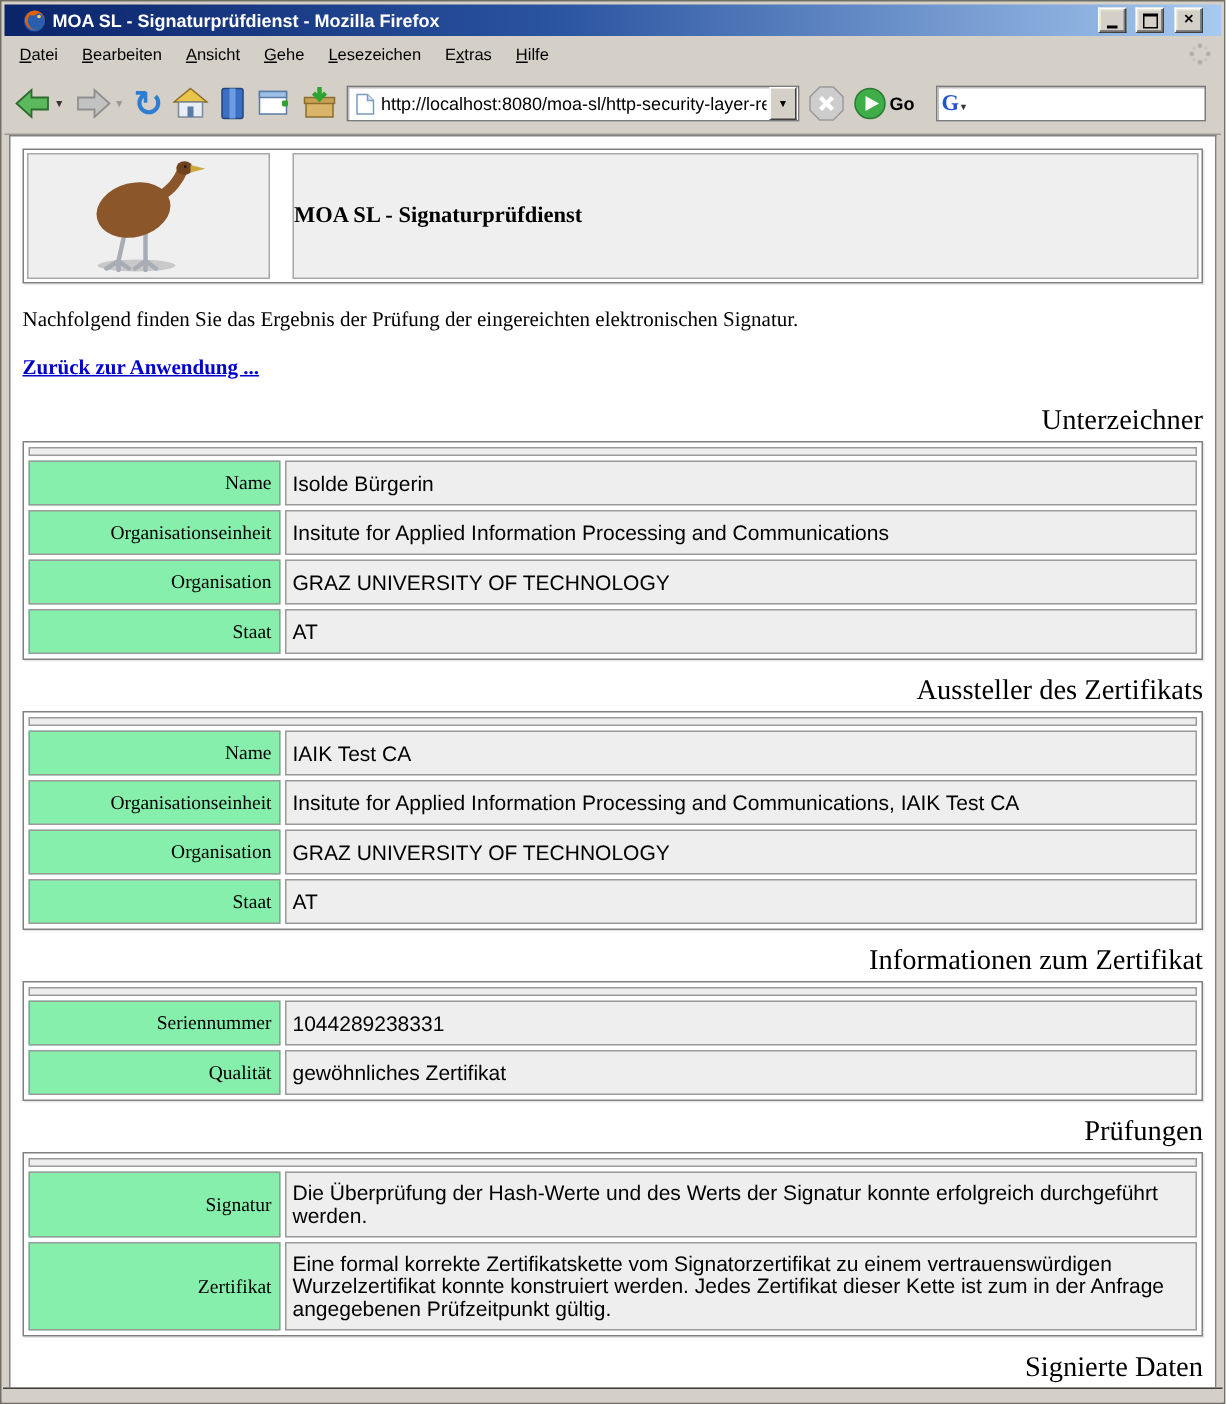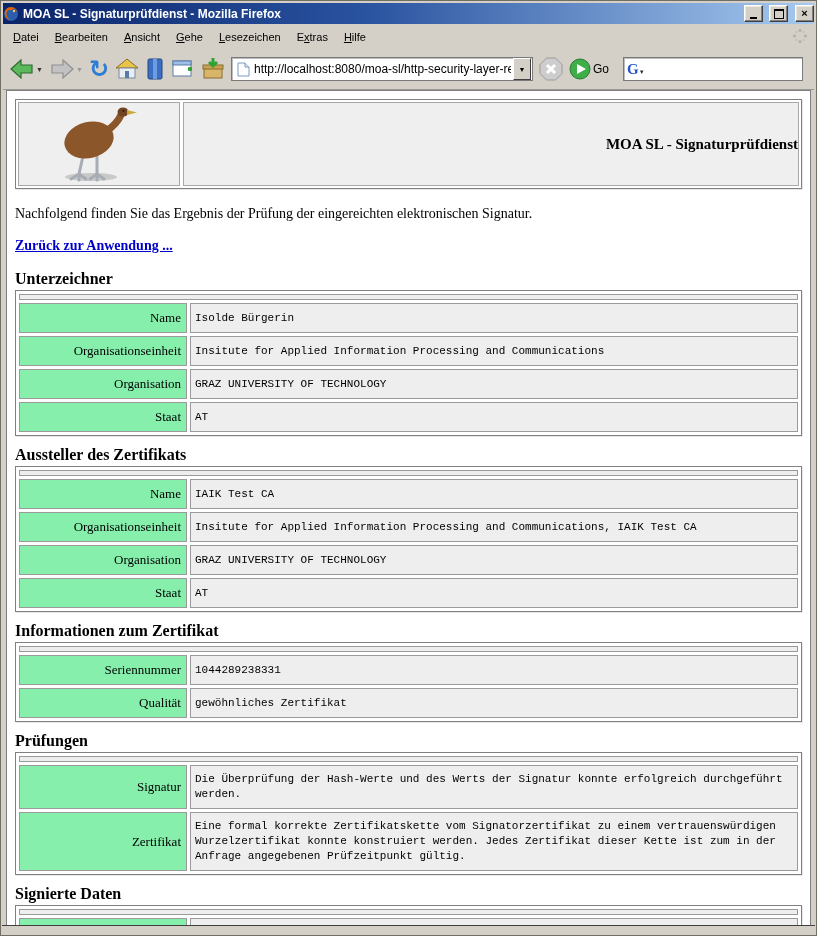--- a/index.html
+++ b/index.html
@@ -8,21 +8,21 @@
     background:#d4d0c8;
     font-family:"Liberation Sans", sans-serif;
     position:relative;
   }
   
   .window{width:817px;height:936px;box-sizing:border-box;display:flex;flex-direction:column;
     border:1px solid #716f64;}
   .titlebar{
     height:21px;margin:2px 2px 0 2px;flex:0 0 21px;
     background:linear-gradient(to right,#0a246a 0%,#2a53a0 45%,#a6caf0 100%);
-    display:flex;align-items:center;padding:0 0;gap:4px;
+    display:flex;align-items:center;padding:0 12px;gap:4px;
   }
   .titlebar .title{color:#fff;font-weight:bold;font-size:12px;flex:1;white-space:nowrap;overflow:hidden;}
   .winbtn{width:17px;height:15px;background:#d4d0c8;
     border:1px solid;border-color:#ffffff #404040 #404040 #ffffff;
     box-shadow:inset -1px -1px 0 #808080,inset 1px 1px 0 #ece9d8;
     display:flex;align-items:center;justify-content:center;margin-left:2px;
     font-size:10px;font-weight:bold;color:#000;line-height:1;cursor:default;}
   .winbtn.min span{display:block;width:7px;height:2px;background:#000;margin-top:8px;}
   .winbtn.max span{display:block;width:8px;height:7px;border:1px solid #000;border-top-width:2px;}
   .winbtn.cls{margin-left:3px;font-size:11px;}
@@ -38,49 +38,49 @@
   .drop{font-size:7px;color:#333;margin-left:1px;}
   .drop.dis{color:#999;}
   .reload-glyph{font-size:24px;line-height:22px;color:#2d7dd2;font-weight:bold;
     font-family:"DejaVu Sans",sans-serif;}
   .urlbox{flex:0 0 302px;height:24px;background:#fff;display:flex;align-items:center;
     border:1px solid #7a7a7a;box-shadow:inset 1px 1px 0 #bdbdbd;padding-left:3px;box-sizing:border-box;}
   .urlbox input{flex:1;border:none;outline:none;font-size:12px;font-family:"Liberation Sans",sans-serif;
     color:#000;background:transparent;padding:0 2px;min-width:0;}
   .urldrop{width:16px;height:20px;background:#d4d0c8;border:1px solid;border-color:#fff #404040 #404040 #fff;
     display:flex;align-items:center;justify-content:center;font-size:7px;margin-right:1px;}
-  .golabel{font-size:12px;color:#000;margin-left:2px;}
+  .golabel{font-size:12px;color:#000;margin-left:2px;font-weight:bold;}
   .searchbox{width:180px;height:24px;background:#fff;border:1px solid #7a7a7a;
     box-shadow:inset 1px 1px 0 #bdbdbd;display:flex;align-items:center;padding-left:3px;box-sizing:border-box;margin-left:8px;}
   .searchbox input{flex:1;border:none;outline:none;font-size:12px;background:transparent;min-width:0;}
   .glogo{font-family:"Liberation Serif",serif;font-weight:bold;font-size:15px;color:#2255cc;line-height:1;}
   .glogo-drop{font-size:6px;color:#333;margin:6px 2px 0 0;}
   
   .content{flex:1;margin:0 5px;background:#fff;border:1px solid #808080;border-bottom:none;
     overflow:hidden;padding:8px 8px 0 8px;
     font-family:"Liberation Serif", serif;color:#000;}
   .bottomframe{flex:0 0 9px;border-top:1px solid #404040;background:#d4d0c8;margin:0 1px;}
   
   .banner{border:1px solid #808080;box-shadow:1px 1px 0 #e8e8e8;padding:2px;display:flex;gap:3px;background:#fff;height:84px;}
   .banner-cell{border:1px solid #a8a8a8;background:#f0efef;box-sizing:border-box;}
   .banner-logo{width:162px;display:flex;align-items:center;justify-content:center;}
-  .banner-title{flex:1;display:flex;align-items:center;justify-content:flex-end;
-    font-weight:bold;font-size:15px;}
+  .banner-title{flex:1;display:flex;align-items:center;justify-content:flex-start;
+    font-weight:bold;font-size:15px;margin-left:12px;}
   
   .intro{font-size:14px;margin:17px 0 14px 0;}
   .pagelink{font-size:14px;color:#0000cc;text-decoration:underline;cursor:pointer;display:inline-block;font-weight:bold;}
   .linkrow{margin:14px 0 16px 0;}
-  .sec-heading{font-size:16px;font-weight:bold;margin:10px 0 2px 0;}
+  .sec-heading{font-size:19px;font-weight:normal;margin:10px 0 2px 0;text-align:right;}
   
   table.dtable{width:100%;border-collapse:separate;border-spacing:3px;
     border:1px solid #808080;box-shadow:1px 1px 0 #e8e8e8;background:#fff;}
   td.spacer{height:4px;background:#eeeeee;border:1px solid #9a9a9a;padding:0;}
   td.lbl{width:156px;text-align:right;vertical-align:middle;
     font-size:13px;background:#86efac;border:1px solid #9a9a9a;padding:6px 5px;}
-  td.val{font-family:Liberation Mono, monospace;font-size:11px;line-height:15px;
+  td.val{font-family:Liberation Sans, sans-serif;font-size:14px;line-height:15px;
     background:#eeeeee;border:1px solid #9a9a9a;padding:6px 4px;vertical-align:middle;}
   td.val.serif{font-family:"Liberation Serif",serif;font-size:14px;}
   .filelink{font-family:"Liberation Mono","DejaVu Sans Mono",monospace;font-size:11.5px;
     color:#0000cc;text-decoration:underline;cursor:pointer;}
 </style>
 </head>
 <body>
 
 <div class="window">
 

